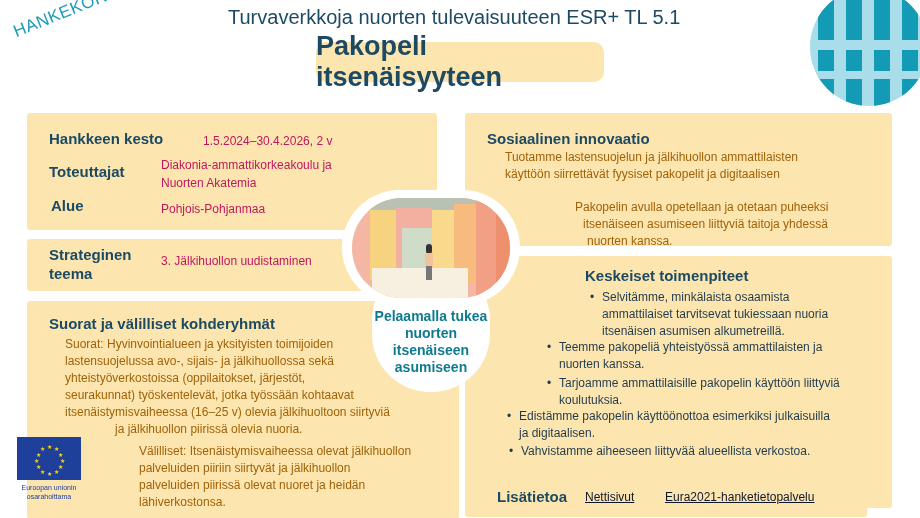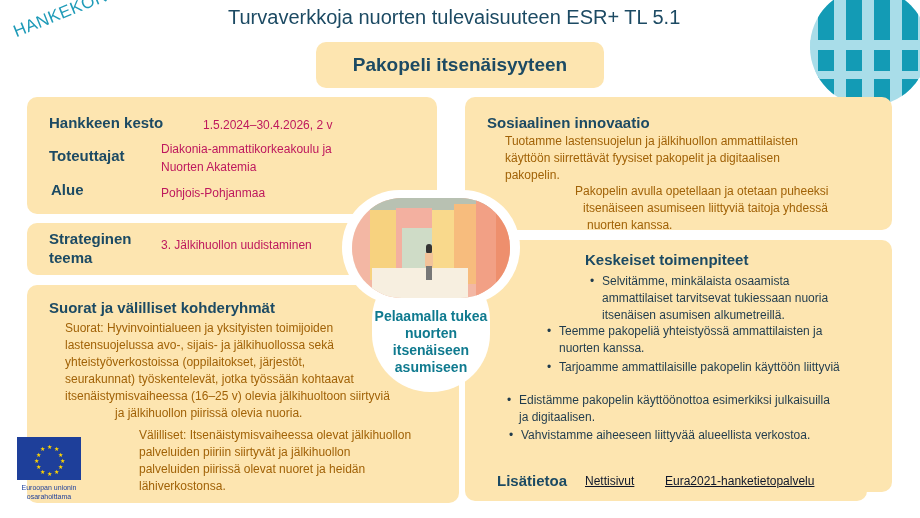--- a/index.html
+++ b/index.html
@@ -15,27 +15,27 @@
     position: absolute; left: 228px; top: 6px; width: 470px;
     font-size: 20px; color: #1c4a63; white-space: nowrap;
   }
   #deco-circle {
     position: absolute; left: 810px; top: -12px; width: 118px; height: 118px;
     border-radius: 50%; overflow: hidden; background: #a9dde9;
   }
   #deco-circle .bar { position: absolute; background: #139bb5; }
 
   #subtitle-box {
-    position: absolute; left: 316px; top: 42px; width: 288px; height: 46px;
+    position: absolute; left: 316px; top: 42px; width: 288px; height: 40px;
     background: #fde5b0; border-radius: 10px;
     display: flex; align-items: center; justify-content: center;
-    font-weight: bold; font-size: 19px; color: #1c4a63;
-  }
-
-  .card { position: absolute; background: #fde5b0; border-radius: 10px; }
+    font-weight: bold; font-size: 27px; color: #1c4a63;
+  }
+
+  .card { position: absolute; background: #fde5b0; border-radius: 3px; margin-top: 16px; }
 
   
   #card-info { left: 27px; top: 97px; width: 410px; height: 117px; }
   .info-label { position: absolute; font-weight: bold; font-size: 15px; color: #1c4a63; }
   .info-value { position: absolute; font-size: 12px; color: #be185d; line-height: 18px; }
 
   #card-strategy { left: 27px; top: 223px; width: 410px; height: 52px; }
   #card-target { left: 27px; top: 285px; width: 432px; height: 218px; }
   #card-innovation { left: 465px; top: 97px; width: 427px; height: 133px; }
   #card-actions { left: 465px; top: 240px; width: 427px; height: 252px; }
@@ -126,21 +126,20 @@
     <div>palveluiden piirissä olevat nuoret ja heidän</div>
     <div>lähiverkostonsa.</div>
   </div>
 </div>
 
 <div class="card" id="card-innovation">
   <div class="card-title" style="left:22px;top:17px;">Sosiaalinen innovaatio</div>
   <div class="body-text" style="left:40px;top:36px;width:380px;">
     <div>Tuotamme lastensuojelun ja jälkihuollon ammattilaisten</div>
     <div>käyttöön siirrettävät fyysiset pakopelit ja digitaalisen</div>
-    <div>pakopelin.</div>
   </div>
   <div class="body-text" style="left:110px;top:86px;width:310px;">
     <div>Pakopelin avulla opetellaan ja otetaan puheeksi</div>
     <div style="padding-left:8px;">itsenäiseen asumiseen liittyviä taitoja yhdessä</div>
     <div style="padding-left:12px;">nuorten kanssa.</div>
   </div>
 </div>
 
 <div class="card" id="card-actions">
   <div class="card-title" style="left:120px;top:11px;">Keskeiset toimenpiteet</div>
@@ -148,20 +147,21 @@
     <div>Selvitämme, minkälaista osaamista</div>
     <div>ammattilaiset tarvitsevat tukiessaan nuoria</div>
     <div>itsenäisen  asumisen alkumetreillä.</div>
   </div>
   <div class="bullet" style="left:82px;top:83px;width:340px;">
     <div>Teemme pakopeliä yhteistyössä ammattilaisten ja</div>
     <div>nuorten kanssa.</div>
   </div>
   <div class="bullet" style="left:82px;top:119px;width:340px;">
     <div>Tarjoamme ammattilaisille pakopelin käyttöön liittyviä</div>
+    <div>koulutuksia.</div>
   </div>
   <div class="bullet" style="left:42px;top:152px;width:380px;">
     <div>Edistämme pakopelin käyttöönottoa esimerkiksi julkaisuilla</div>
     <div>ja digitaalisen.</div>
   </div>
   <div class="bullet" style="left:44px;top:187px;width:380px;">
     <div>Vahvistamme aiheeseen liittyvää alueellista verkostoa.</div>
   </div>
 </div>
 

